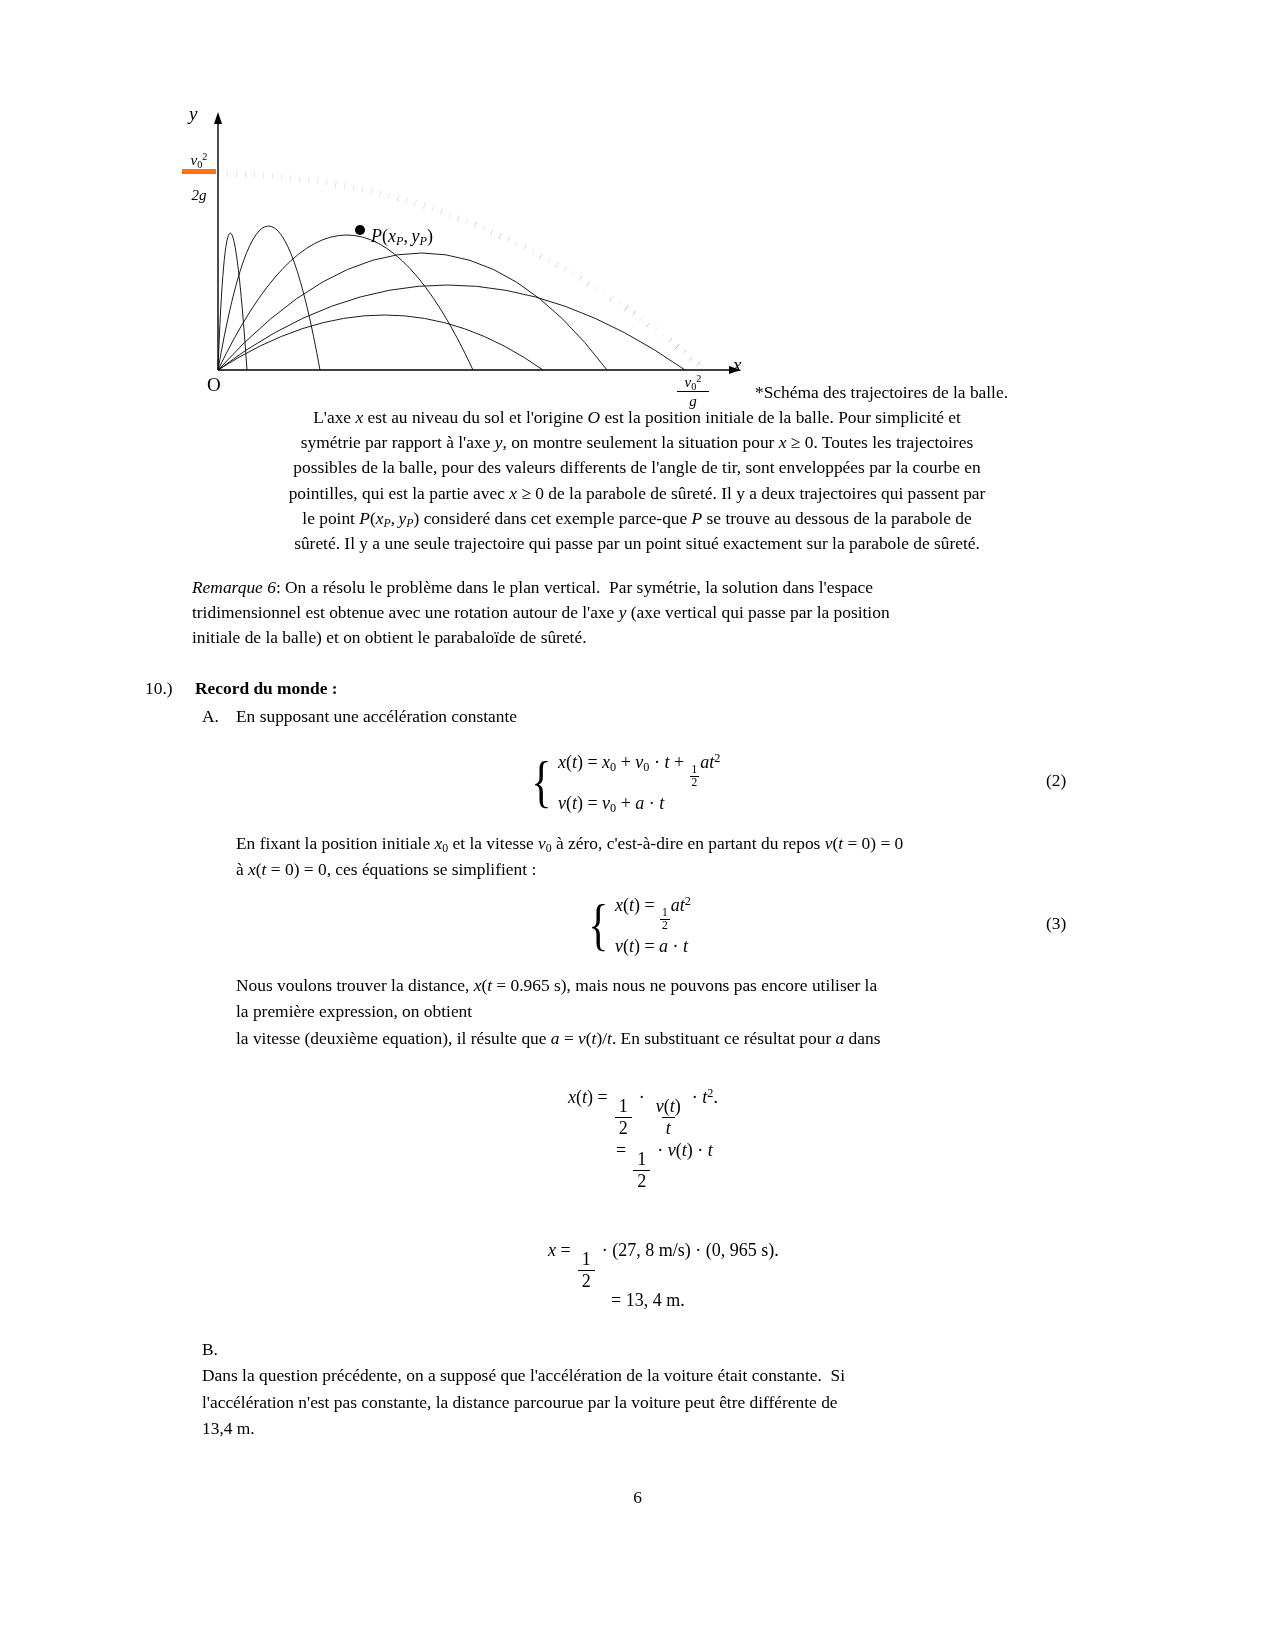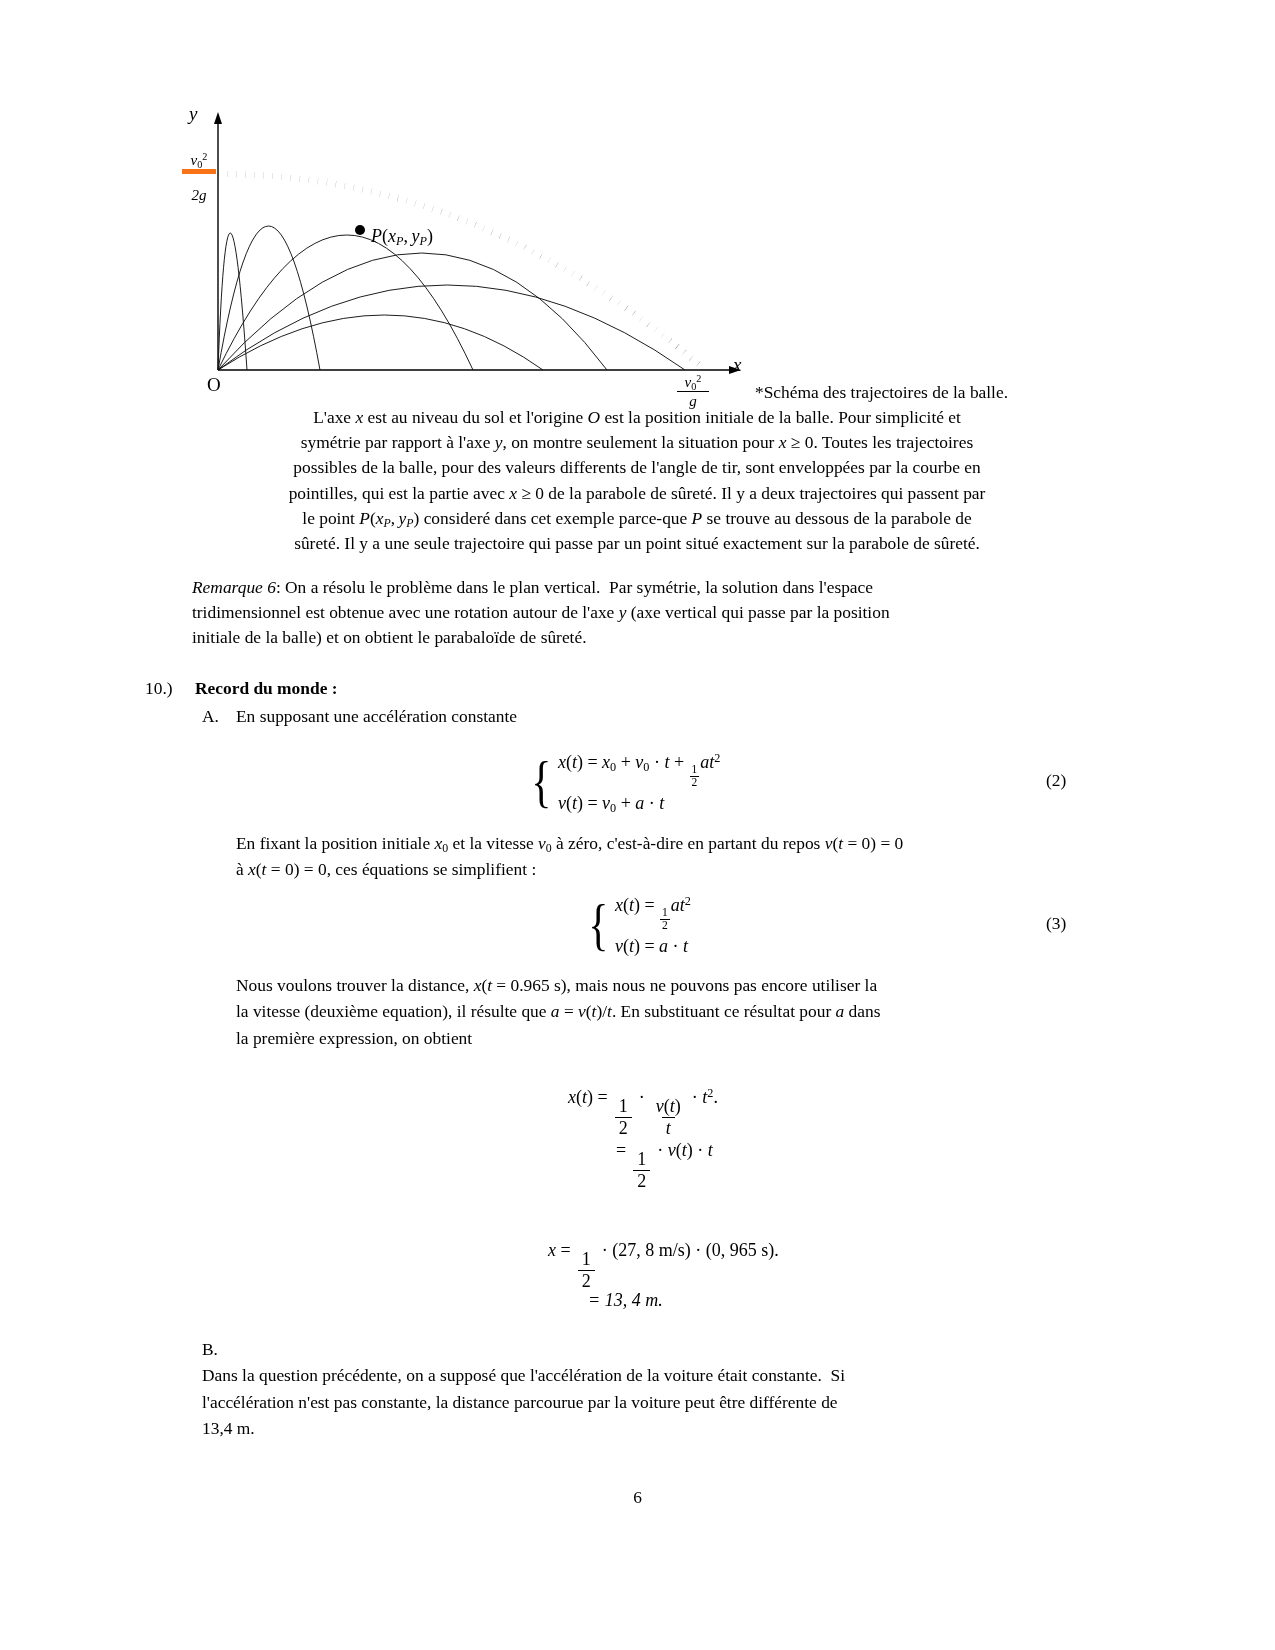--- a/index.html
+++ b/index.html
@@ -294,22 +294,22 @@
       </div>
       <div>
         <span class="mi">v</span>(<span class="mi">t</span>) = <span class="mi">a</span> · <span class="mi">t</span>
       </div>
     </span>
   </div>
   <div class="eqnum" style="left:1046px;top:913px;">(3)</div>
 
   <div class="para" style="left:236px;top:972px;width:850px;">
     <span class="ln">Nous voulons trouver la distance, <span class="mi">x</span>(<span class="mi">t</span> = 0.965 s), mais nous ne pouvons pas encore utiliser la</span>
+    <span class="ln">la première expression, on obtient</span>
     <span class="ln">la vitesse (deuxième equation), il résulte que <span class="mi">a</span> = <span class="mi">v</span>(<span class="mi">t</span>)/<span class="mi">t</span>. En substituant ce résultat pour <span class="mi">a</span> dans</span>
-    <span class="ln">la première expression, on obtient</span>
   </div>
 
   <div class="display-eq" style="left:568px;top:1087px;">
     <span class="mi">x</span>(<span class="mi">t</span>) =
     <span class="dfrac">
         <span class="nm mn">1</span>
         <span class="dn mn">2</span>
       </span>
     ·
     <span class="dfrac">
@@ -331,21 +331,21 @@
 
   <div class="display-eq" style="left:548px;top:1240px;">
     <span class="mi">x</span> =
     <span class="dfrac">
         <span class="nm mn">1</span>
         <span class="dn mn">2</span>
       </span>
     · (27, 8 m/s) · (0, 965 s).
   </div>
 
-  <div class="display-eq" style="left:588px;top:1290px;font-style:italic;">
+  <div class="display-eq" style="left:611px;top:1290px;">
     = 13, 4 m.
   </div>
 
   <div id="partB">
     <span class="lbl">B.</span>
     <span class="txt">
       <span class="ln">Dans la question précédente, on a supposé que l'accélération de la voiture était constante.&nbsp; Si</span>
       <span class="ln">l'accélération n'est pas constante, la distance parcourue par la voiture peut être différente de</span>
       <span class="ln">13,4 m.</span>
     </span>

